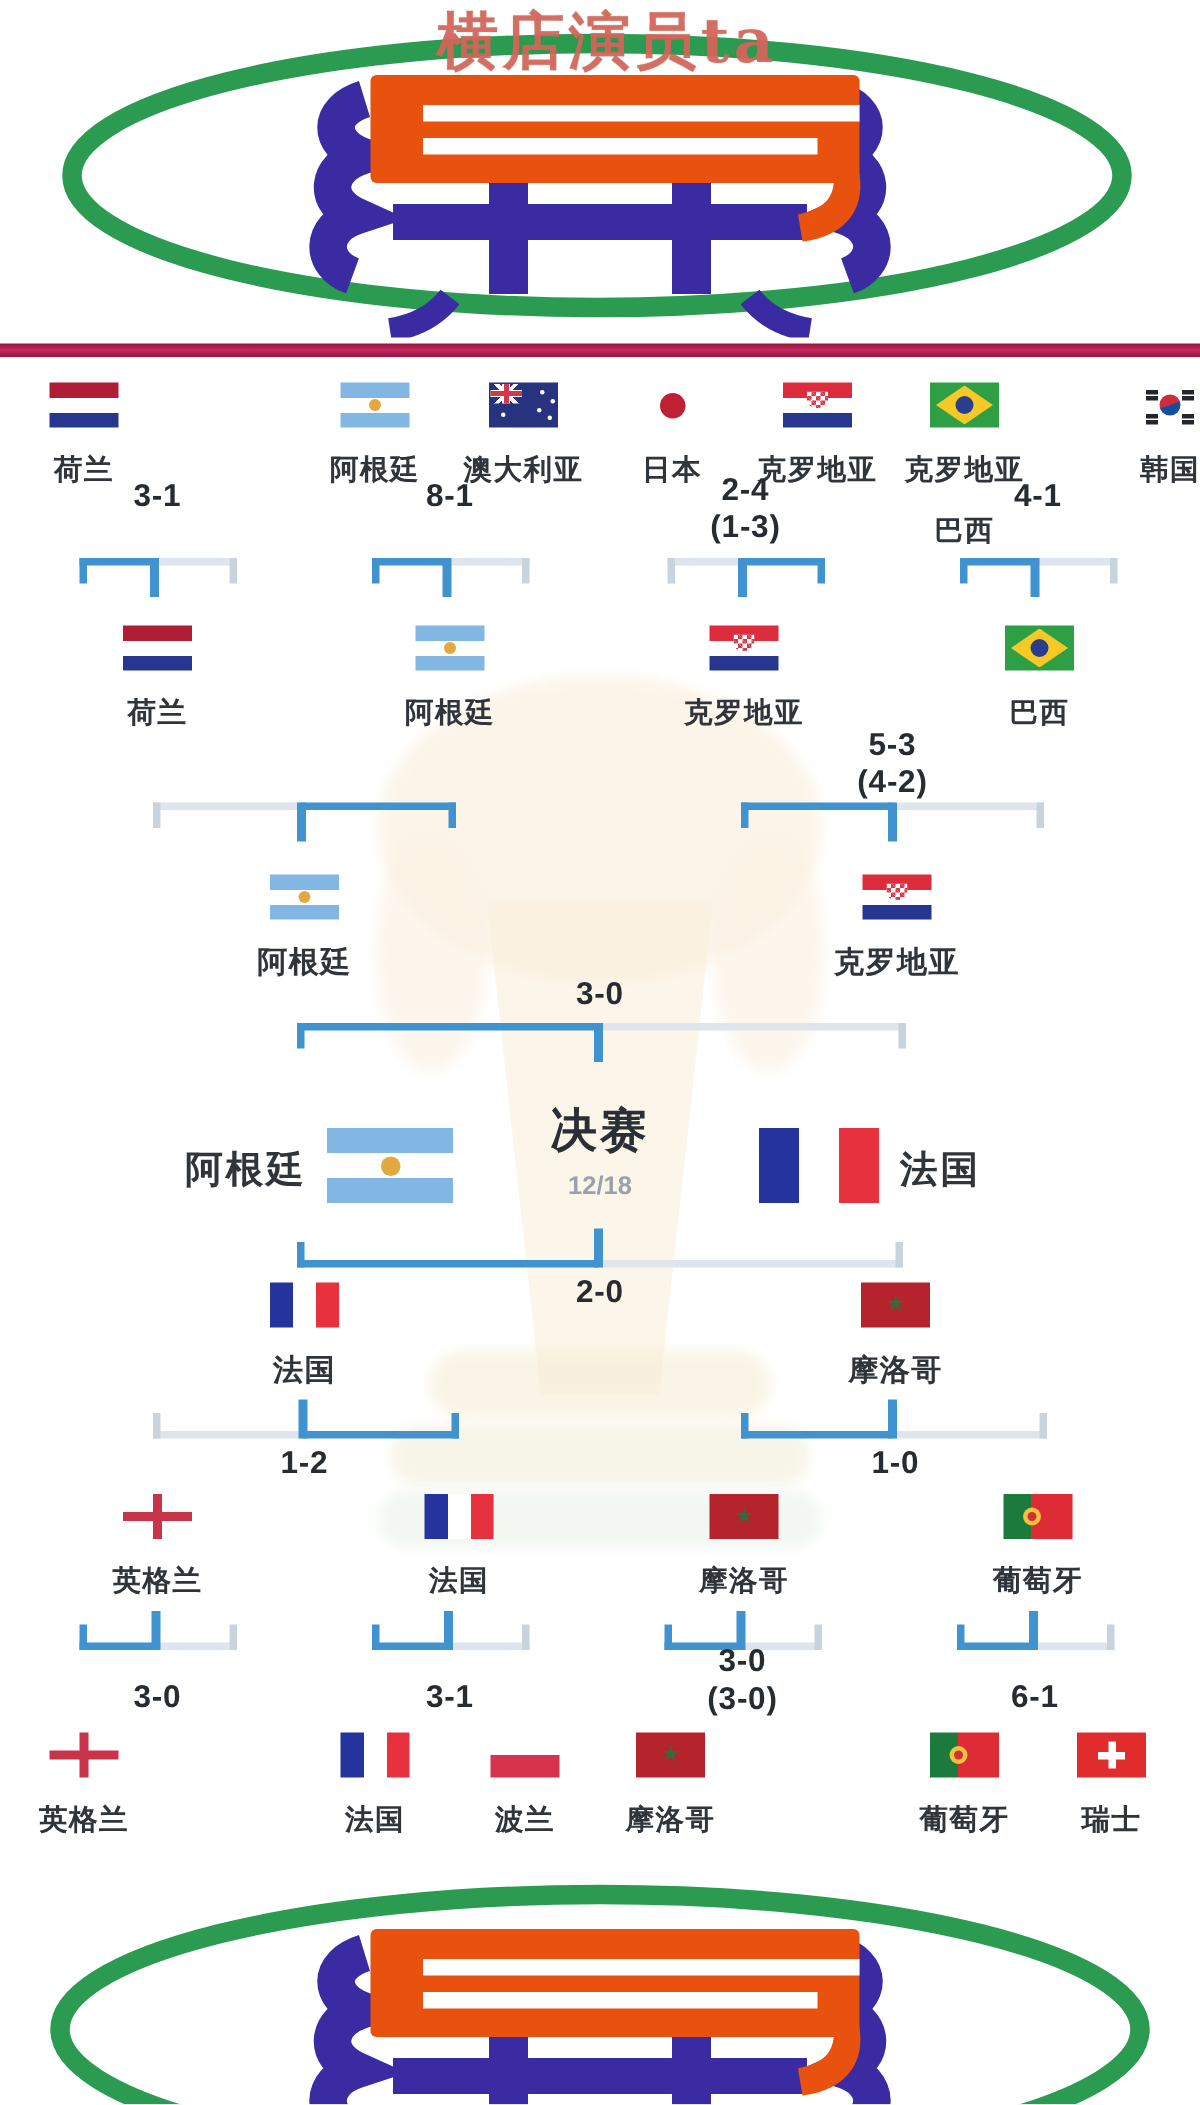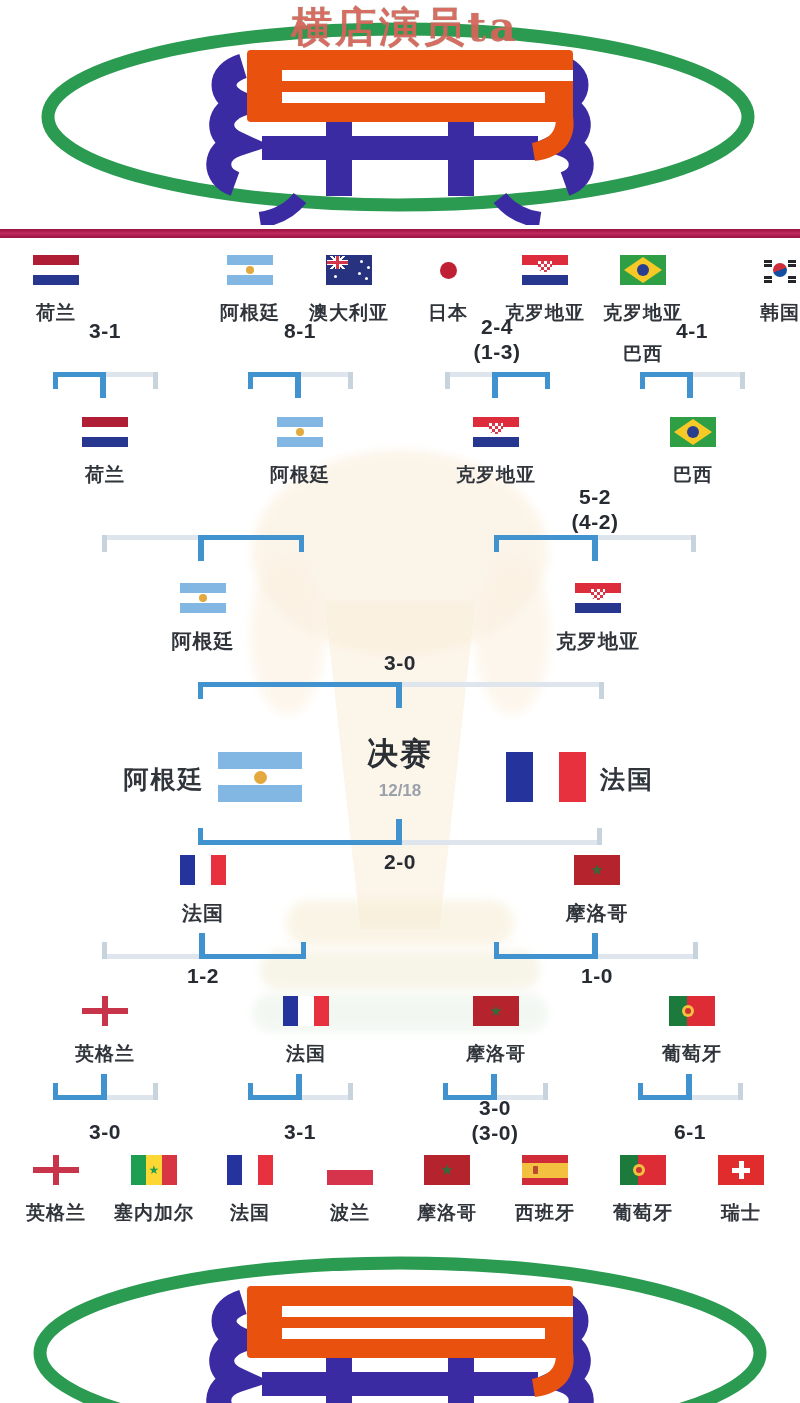--- a/index.html
+++ b/index.html
@@ -281,21 +281,21 @@
   <div class="node" style="left:436px;top:417px">
     <span class="flag f-hr"></span>
     <span class="tname">克罗地亚</span>
   </div>
   <div class="node" style="left:633px;top:417px">
     <span class="flag f-br"></span>
     <span class="tname">巴西</span>
   </div>
 
   <div class="score" style="left:535px;top:484px">
-    <span>5-2</span>
+    <span>5-3</span>
     <span>(4-2)</span>
   </div>
 
   <div class="node sf" style="left:143px;top:583px">
     <span class="flag f-ar"></span>
     <span class="tname">阿根廷</span>
   </div>
   <div class="node sf" style="left:538px;top:583px">
     <span class="flag f-hr"></span>
     <span class="tname">克罗地亚</span>
@@ -345,39 +345,31 @@
   <div class="score" style="left:435px;top:1095px">
     <span>3-0</span>
     <span>(3-0)</span>
   </div>
   <div class="score" style="left:630px;top:1119px">6-1</div>
 
   <div class="node" style="left:-4px;top:1155px">
     <span class="flag f-en"></span>
     <span class="tname">英格兰</span>
   </div>
-  <div class="node" style="left:94px;top:1155px">
-    <span class="flag f-sn"></span>
-    <span class="tname">塞内加尔</span>
-  </div>
   <div class="node" style="left:190px;top:1155px">
     <span class="flag f-fr"></span>
     <span class="tname">法国</span>
   </div>
   <div class="node" style="left:290px;top:1155px">
     <span class="flag f-pl"></span>
     <span class="tname">波兰</span>
   </div>
   <div class="node" style="left:387px;top:1155px">
     <span class="flag f-ma"></span>
     <span class="tname">摩洛哥</span>
-  </div>
-  <div class="node" style="left:485px;top:1155px">
-    <span class="flag f-es"></span>
-    <span class="tname">西班牙</span>
   </div>
   <div class="node" style="left:583px;top:1155px">
     <span class="flag f-pt"></span>
     <span class="tname">葡萄牙</span>
   </div>
   <div class="node" style="left:681px;top:1155px">
     <span class="flag f-ch"></span>
     <span class="tname">瑞士</span>
   </div>
 

